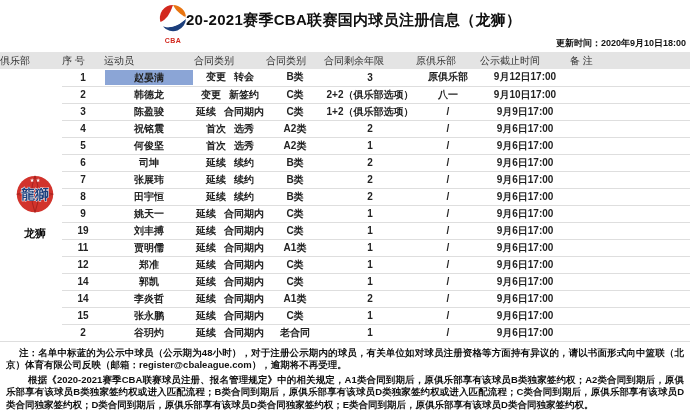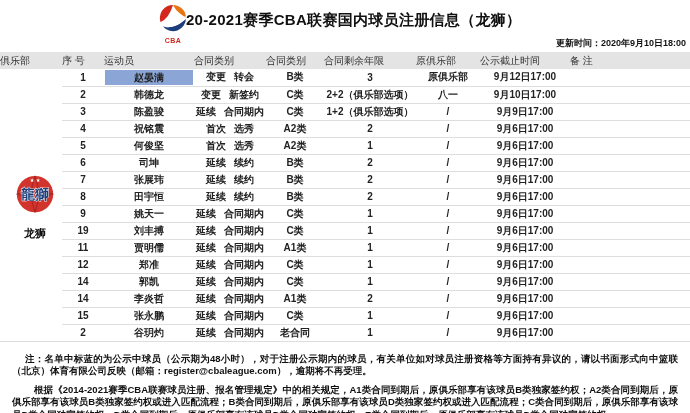--- a/index.html
+++ b/index.html
@@ -48,21 +48,21 @@
     paint-order:stroke;stroke:#fff;stroke-width:1px;font-family:"Liberation Sans","DejaVu Sans",sans-serif;}
   .badge-star{fill:#fff;font-size:6px;}
   .name-box{height:15px;line-height:15px;margin:0 1px;}
   .name-box.hl{background:var(--highlight-blue);}
   .reg-cell-inner{display:flex;justify-content:center;gap:8px;}
   
   .notes{
     padding:5px 6px 0 6px;font-size:9.5px;font-weight:bold;color:#111;
     line-height:12.5px;text-align:justify;
   }
-  .notes p{margin:6px;}
+  .notes p{margin:0;}
   .notes .note1{text-indent:13px;margin-bottom:2px;}
   .notes .note2{text-indent:22px;}
   
   .cba-word{fill:#D2281E;font-size:7px;font-weight:bold;letter-spacing:.5px;
     font-family:"Liberation Sans","DejaVu Sans",sans-serif;}
 </style>
 </head>
 <body>
 
 <div class="header">
@@ -388,14 +388,14 @@
     <td>1</td>
     <td>/</td>
     <td>9月6日17:00</td>
     <td></td>
   </tr>
     </tbody>
 </table>
 
 <div class="notes">
   <p class="note1">注：名单中标蓝的为公示中球员（公示期为48小时），对于注册公示期内的球员，有关单位如对球员注册资格等方面持有异议的，请以书面形式向中篮联（北京）体育有限公司反映（邮箱：register@cbaleague.com），逾期将不再受理。</p>
-  <p class="note2">根据《2014-2021赛季CBA联赛球员注册、报名管理规定》中的相关规定，A1类合同到期后，原俱乐部享有该球员B类独家签约权；A2类合同到期后，原俱乐部享有该球员B类独家签约权或进入匹配流程；B类合同到期后，原俱乐部享有该球员D类独家签约权或进入匹配流程；C类合同到期后，原俱乐部享有该球员D类合同独家签约权；D类合同到期后，原俱乐部享有该球员D类合同独家签约权；E类合同到期后，原俱乐部享有该球员D类合同独家签约权。</p>
+  <p class="note2">根据《2020-2021赛季CBA联赛球员注册、报名管理规定》中的相关规定，A1类合同到期后，原俱乐部享有该球员B类独家签约权；A2类合同到期后，原俱乐部享有该球员B类独家签约权或进入匹配流程；B类合同到期后，原俱乐部享有该球员D类独家签约权或进入匹配流程；C类合同到期后，原俱乐部享有该球员D类合同独家签约权；D类合同到期后，原俱乐部享有该球员D类合同独家签约权；E类合同到期后，原俱乐部享有该球员D类合同独家签约权。</p>
 </div>
 
 </body></html>

